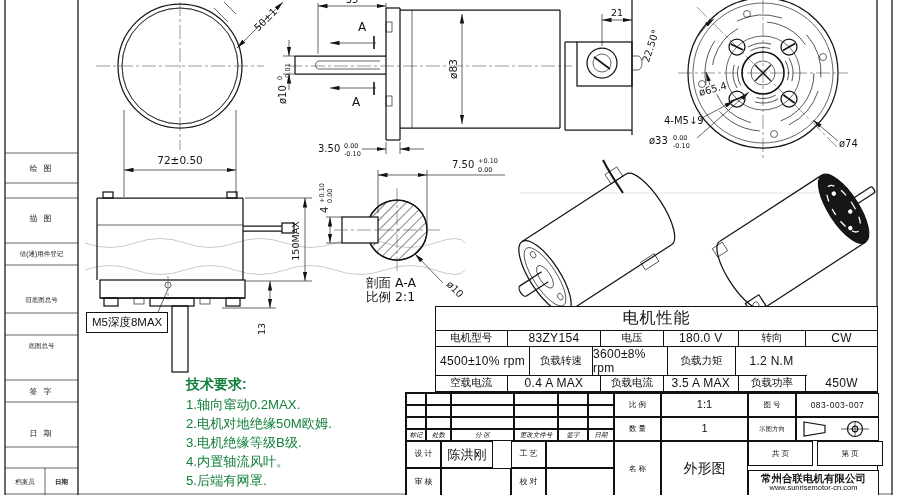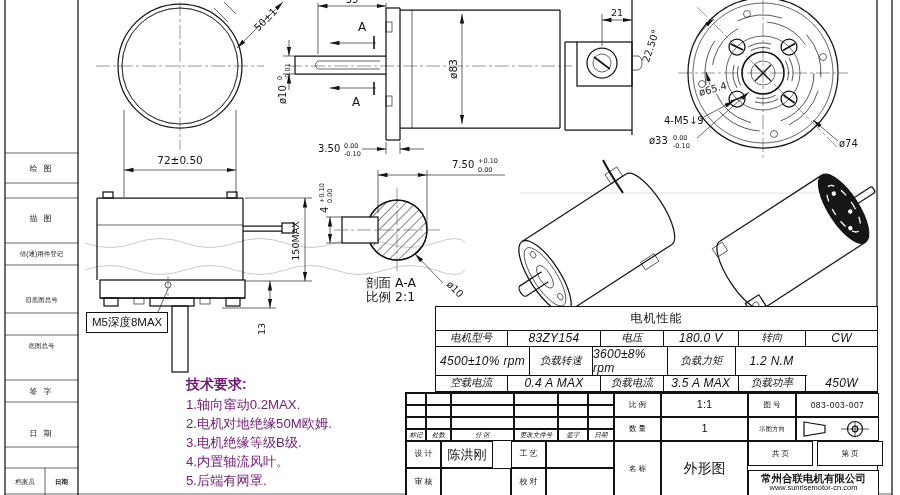--- a/index.html
+++ b/index.html
@@ -14,37 +14,37 @@
   .wave{stroke:#c4c4c4;stroke-width:0.9;fill:none;}
   .guide{stroke:#ddd;stroke-width:0.8;}
   .cell{position:absolute;box-sizing:border-box;border:1px solid #111;display:flex;
         align-items:center;justify-content:center;text-align:center;line-height:1.05;background:#fff;}
   .strip-label{position:absolute;left:5px;width:73px;text-align:center;z-index:2;
                font-size:8px;letter-spacing:2px;color:#222;}
   .strip-label.small{font-size:6.5px;letter-spacing:0;}
   #perf{position:absolute;left:435px;top:306px;width:443px;height:86px;border:1.5px solid #111;
         background:#fff;z-index:2;box-sizing:border-box;display:flex;flex-direction:column;}
   #perf .hdr{height:23px;border-bottom:1px solid #111;display:flex;align-items:center;
-             justify-content:center;font-size:12px;letter-spacing:1px;font-family:Liberation Serif, serif;}
-  #perf .rows{flex:1;display:flex;flex-direction:column;font-style:italic;}
+             justify-content:center;font-size:16px;letter-spacing:1px;font-family:Liberation Serif, serif;}
+  #perf .rows{flex:1;display:flex;flex-direction:column;}
   #perf .prow{flex:1;display:flex;}
   #perf .pc{box-sizing:border-box;border-right:1px solid #111;border-bottom:1px solid #111;
             display:flex;align-items:center;justify-content:center;}
   #perf .prow:last-child .pc{border-bottom:none;}
   #perf .pc:last-child{border-right:none;}
   #perf .lbl{font-size:10.5px;}
   #perf .val{font-size:12px;letter-spacing:0.3px;}
   .w0{width:72px}.w1{width:94px}.w2{width:63px}.w3{width:75px}.w4{width:68px}.w5{width:71px}
   #tb{position:absolute;left:405px;top:392px;width:473px;height:103px;border:1.5px solid #111;
       background:#fff;z-index:2;box-sizing:border-box;}
   #revgrid{position:absolute;left:0;top:0;width:208px;height:48px;display:grid;
            grid-template-columns:20px 25px 63px 44px 30px 26px;grid-template-rows:12px 12px 12px 12px;}
   #revgrid .gc{box-sizing:border-box;border:0.5px solid #111;display:flex;align-items:center;
                justify-content:center;font-size:6.5px;overflow:hidden;}
-  #tech{position:absolute;left:186px;top:376px;width:245px;z-index:2;color:#701a75;}
+  #tech{position:absolute;left:186px;top:376px;width:245px;z-index:2;color:#15803d;}
   #tech .t{font-size:14px;font-weight:600;margin-bottom:1px;}
   #tech .i{font-size:13.2px;line-height:19px;white-space:nowrap;}
   #m5note{position:absolute;left:86px;top:312px;z-index:2;border:1px solid #111;background:#fff;
           padding:2px 5px;font-size:11.5px;}
   .sym-svg{display:block;}
 </style>
 </head>
 <body>
 
 <div id="sheet">

